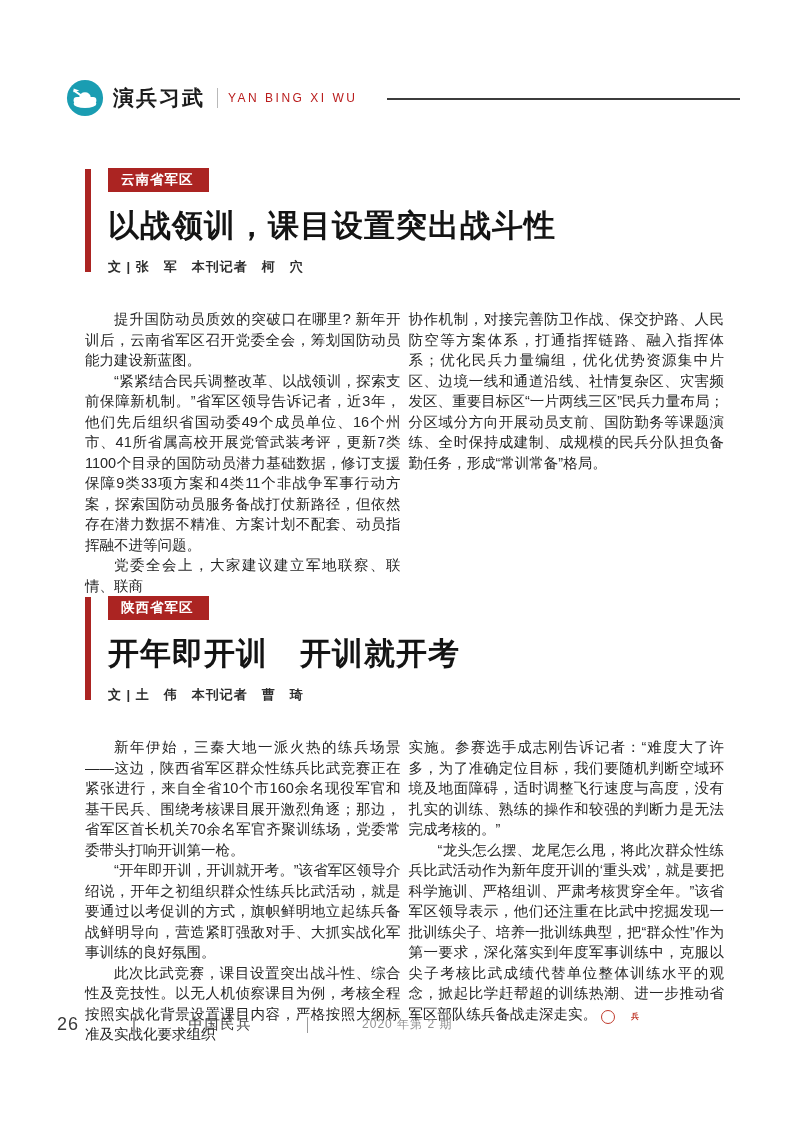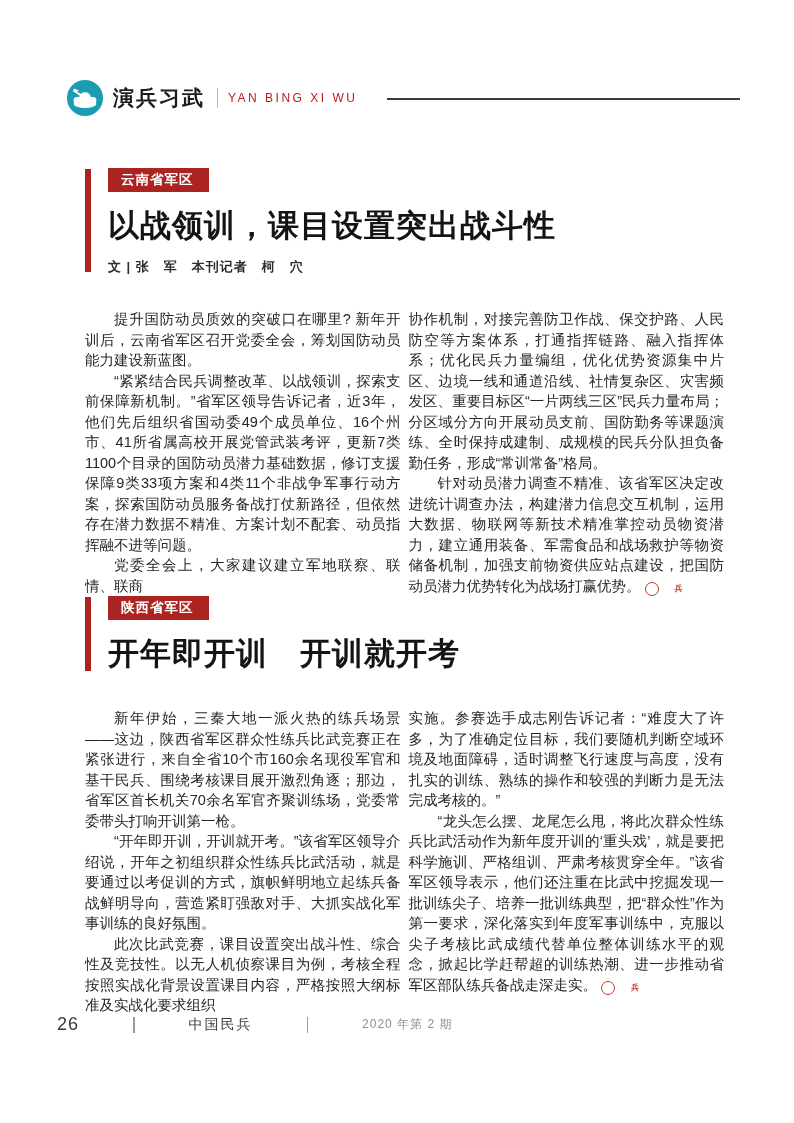--- a/index.html
+++ b/index.html
@@ -90,30 +90,30 @@
       <div class="byline">文 | 张　军　本刊记者　柯　穴</div>
     </div>
     <div class="columns">
       <div class="col">
         <p class="indent">提升国防动员质效的突破口在哪里? 新年开训后，云南省军区召开党委全会，筹划国防动员能力建设新蓝图。</p>
         <p class="indent">“紧紧结合民兵调整改革、以战领训，探索支前保障新机制。”省军区领导告诉记者，近3年，他们先后组织省国动委49个成员单位、16个州市、41所省属高校开展党管武装考评，更新7类1100个目录的国防动员潜力基础数据，修订支援保障9类33项方案和4类11个非战争军事行动方案，探索国防动员服务备战打仗新路径，但依然存在潜力数据不精准、方案计划不配套、动员指挥融不进等问题。</p>
         <p class="indent">党委全会上，大家建议建立军地联察、联情、联商</p>
       </div>
       <div class="col">
         <p>协作机制，对接完善防卫作战、保交护路、人民防空等方案体系，打通指挥链路、融入指挥体系；优化民兵力量编组，优化优势资源集中片区、边境一线和通道沿线、社情复杂区、灾害频发区、重要目标区“一片两线三区”民兵力量布局；分区域分方向开展动员支前、国防勤务等课题演练、全时保持成建制、成规模的民兵分队担负备勤任务，形成“常训常备”格局。</p>
-        <p class="indent"><span>针对动员潜力调查不精准、该省军区决定改进统计调查办法，构建潜力信息交互机制，运用大数据、物联网等新技术精准掌控动员物资潜力，建立通用装备、军需食品和战场救护等物资储备机制，加强支前物资供应站点建设，把国防动员潜力优势转化为战场打赢优势。</span><span class="endmark">兵</span></p>
       </div>
     </div>
   </section>
 
   <section class="article article-2">
     <div class="section-head">
       <div class="accent-bar"></div>
       <span class="badge">陕西省军区</span>
       <h1 class="article-title">开年即开训　开训就开考</h1>
+      <div class="byline">文 | 土　伟　本刊记者　曹　琦</div>
     </div>
     <div class="columns">
       <div class="col">
         <p class="indent">新年伊始，三秦大地一派火热的练兵场景——这边，陕西省军区群众性练兵比武竞赛正在紧张进行，来自全省10个市160余名现役军官和基干民兵、围绕考核课目展开激烈角逐；那边，省军区首长机关70余名军官齐聚训练场，党委常委带头打响开训第一枪。</p>
         <p class="indent">“开年即开训，开训就开考。”该省军区领导介绍说，开年之初组织群众性练兵比武活动，就是要通过以考促训的方式，旗帜鲜明地立起练兵备战鲜明导向，营造紧盯强敌对手、大抓实战化军事训练的良好氛围。</p>
         <p class="indent">此次比武竞赛，课目设置突出战斗性、综合性及竞技性。以无人机侦察课目为例，考核全程按照实战化背景设置课目内容，严格按照大纲标准及实战化要求组织</p>
       </div>
       <div class="col">
         <p>实施。参赛选手成志刚告诉记者：“难度大了许多，为了准确定位目标，我们要随机判断空域环境及地面障碍，适时调整飞行速度与高度，没有扎实的训练、熟练的操作和较强的判断力是无法完成考核的。”</p>
         <p class="indent"><span>“龙头怎么摆、龙尾怎么甩，将此次群众性练兵比武活动作为新年度开训的‘重头戏’，就是要把科学施训、严格组训、严肃考核贯穿全年。”该省军区领导表示，他们还注重在比武中挖掘发现一批训练尖子、培养一批训练典型，把“群众性”作为第一要求，深化落实到年度军事训练中，克服以尖子考核比武成绩代替单位整体训练水平的观念，掀起比学赶帮超的训练热潮、进一步推动省军区部队练兵备战走深走实。</span><span class="endmark">兵</span></p>

